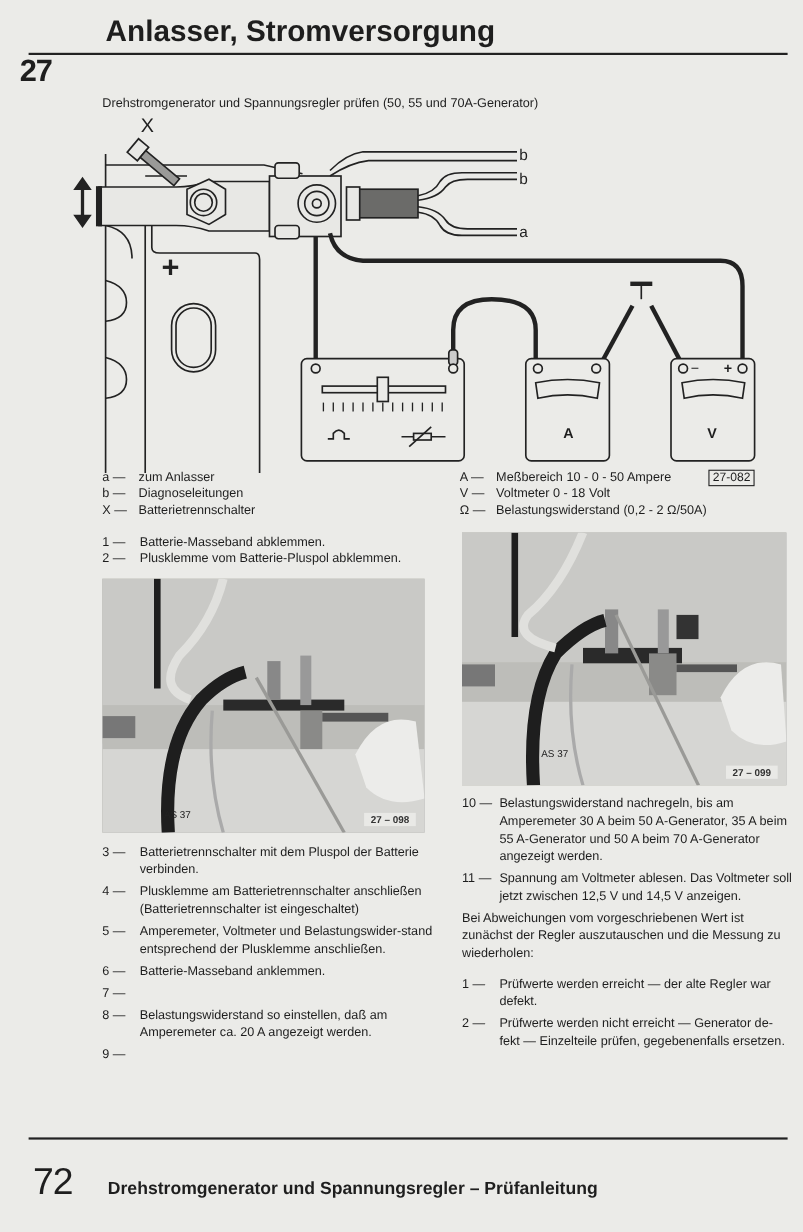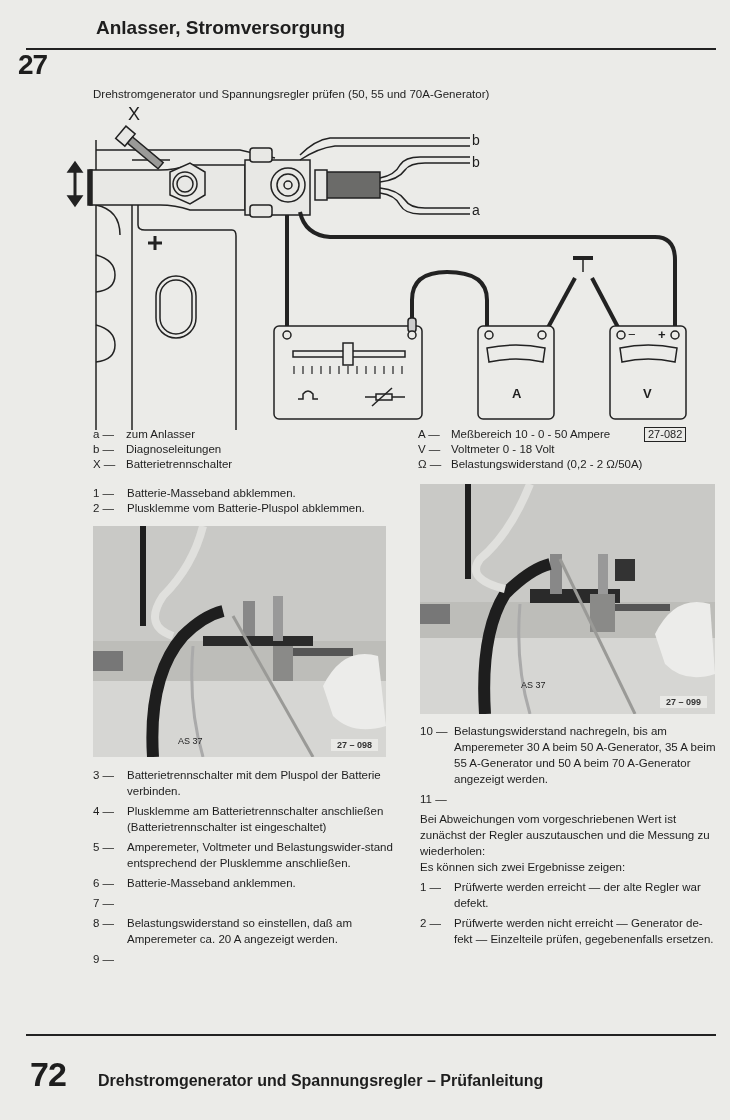--- a/index.html
+++ b/index.html
@@ -3,38 +3,38 @@
 <meta charset="utf-8">
 <style>
   html, body { margin:0; padding:0; }
   body {
     width:730px; height:1120px; overflow:hidden; position:relative;
     background:#ebebe8;
     font-family:"Liberation Sans", sans-serif; color:#1e1e1e;
   }
   .abs { position:absolute; }
   .chapter-num { left:18px; top:2px; font-size:28px; font-weight:bold; letter-spacing:-1px; line-height:44px;margin-top:41px; }
-  .chapter-title { left:96px; top:14px; font-size:19px; font-weight:bold; line-height:28px; }
+  .chapter-title { left:96px; top:14px; font-size:27px; font-weight:bold; line-height:28px; }
   .rule-top { left:26px; top:48px; width:690px; height:2px; background:#222; }
   .subtitle { left:93px; top:87px; font-size:11.5px; line-height:14px; }
   .diagram { left:60px; top:100px; width:640px; height:330px; }
   .legend { font-size:11.5px; line-height:15px; }
   .legend .row { display:flex; }
   .legend .key { width:33px; }
   .ref-box { border:1px solid #222; padding:0 3px; font-size:11px; line-height:13px; }
   .step { font-size:11.5px; line-height:16px; display:flex; }
   .step .num { width:34px; flex:none; }
   .step .txt { flex:1; }
   .para { font-size:11.5px; line-height:16px; }
   .photo { background:#b8b8b4; overflow:hidden; }
   .photo svg { display:block; }
   .photo-label { position:absolute; right:8px; bottom:6px; background:#e9e9e6; font-size:9px; padding:1px 6px; color:#333;font-weight:bold; }
-  .photo-mark { position:absolute; font-size:9px; color:#222;padding-left:29px; }
+  .photo-mark { position:absolute; font-size:9px; color:#222; }
   .rule-bottom { left:26px; top:1034px; width:690px; height:2px; background:#222; }
-  .page-num { left:30px; top:1054px; font-size:34px; font-weight:bold; line-height:40px; letter-spacing:-1px; }
+  .page-num { left:30px; top:1054px; font-size:34px; font-weight:normal; line-height:40px; letter-spacing:-1px; }
   .footer-text { left:98px; top:1074px; font-size:16px; font-weight:bold; line-height:14px; }
 </style>
 </head>
 <body>
 
 <div class="abs chapter-num">27</div>
 <div class="abs chapter-title">Anlasser, Stromversorgung</div>
 <div class="abs rule-top"></div>
 
 <div class="abs subtitle">Drehstromgenerator und Spannungsregler prüfen (50, 55 und 70A-Generator)</div>
@@ -258,23 +258,23 @@
     </div>
 </div>
 
 <div class="abs" style="left:420px;top:723px;width:300px;">
   <div class="step" style="margin-bottom:4px;">
       <span class="num">10 —</span>
       <span class="txt">Belastungswiderstand nachregeln, bis am Amperemeter 30 A beim 50 A-Generator, 35 A beim 55 A-Generator und 50 A beim 70 A-Generator angezeigt werden.</span>
     </div>
   <div class="step" style="margin-bottom:4px;">
       <span class="num">11 —</span>
-    </div>
-  <div class="para" style="margin-bottom:0;">Bei Abweichungen vom vorgeschriebenen Wert ist zunächst der Regler auszutauschen und die Messung zu wiederholen:</div>
-  <div class="para" style="margin-bottom:4px;">Es können sich zwei Ergebnisse zeigen:</div>
+      <span class="txt">Spannung am Voltmeter ablesen. Das Voltmeter soll jetzt zwischen 12,5 V und 14,5 V anzeigen.</span>
+    </div>
+  <div class="para" style="margin-bottom:12px;">Bei Abweichungen vom vorgeschriebenen Wert ist zunächst der Regler auszutauschen und die Messung zu wiederholen:</div>
   <div class="step" style="margin-bottom:4px;">
       <span class="num">1 —</span>
       <span class="txt">Prüfwerte werden erreicht — der alte Regler war defekt.</span>
     </div>
   <div class="step">
       <span class="num">2 —</span>
       <span class="txt">Prüfwerte werden nicht erreicht — Generator de-fekt — Einzelteile prüfen, gegebenenfalls ersetzen.</span>
     </div>
 </div>
 

